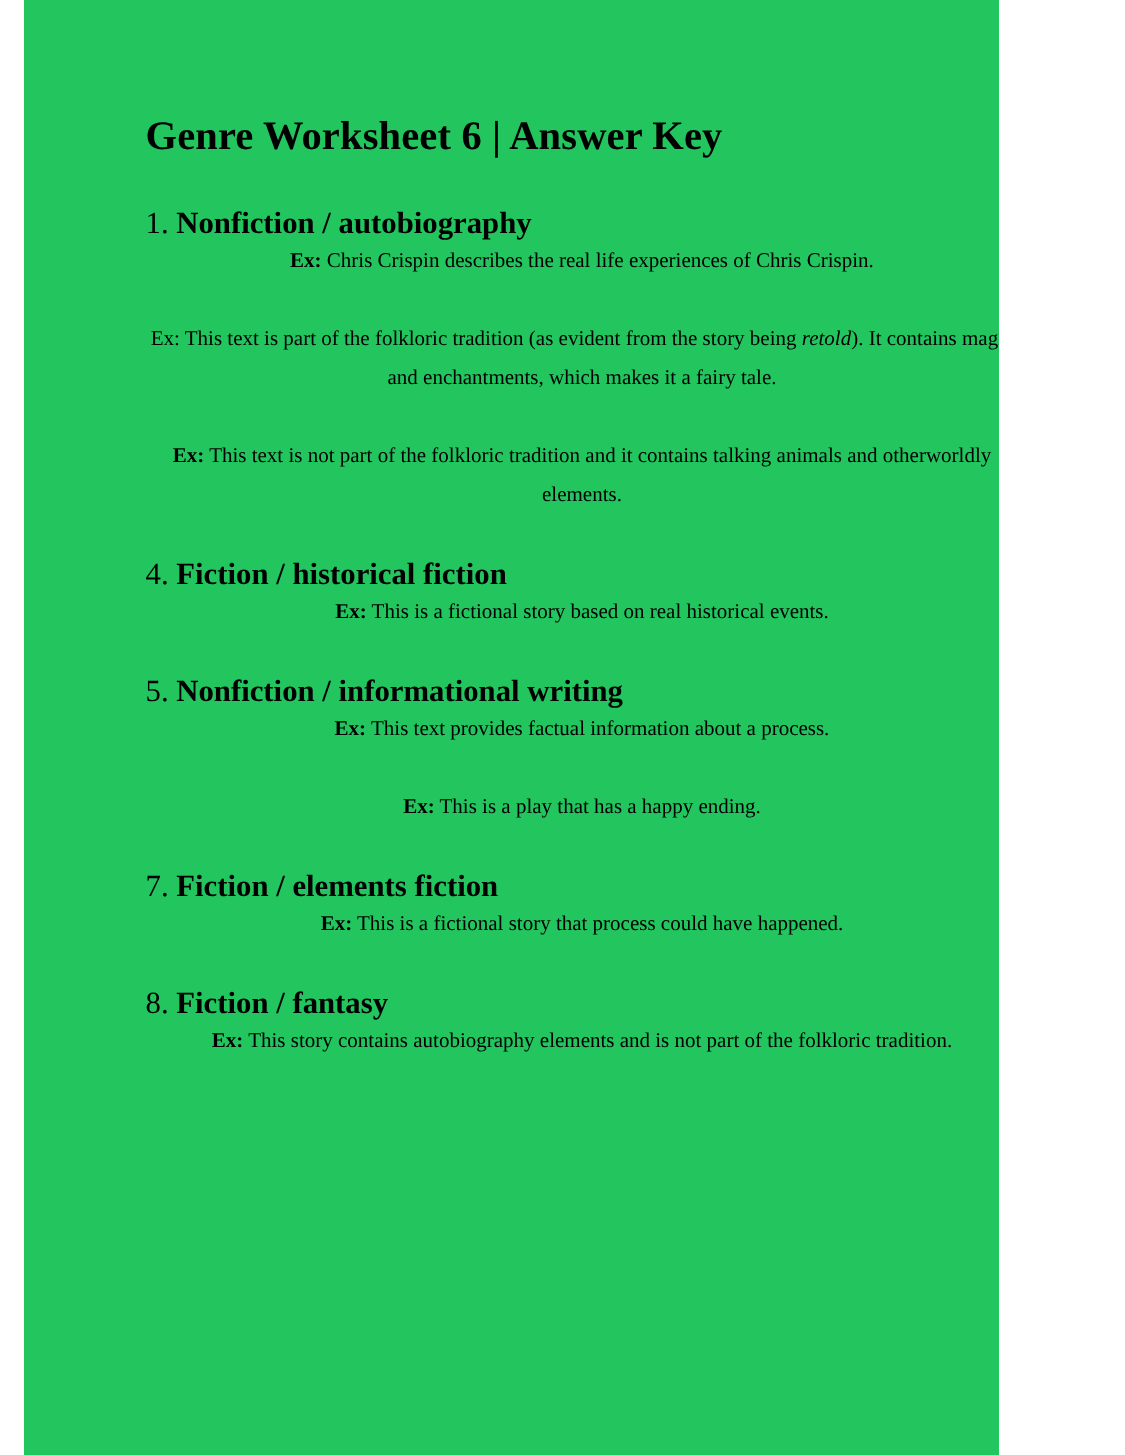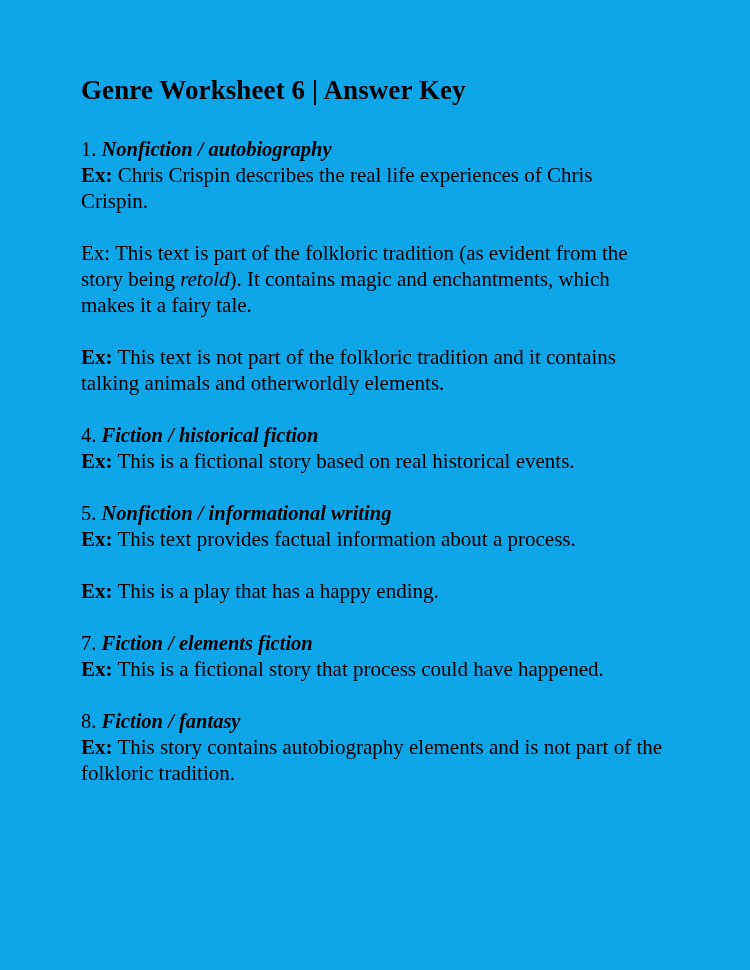--- a/index.html
+++ b/index.html
@@ -10,25 +10,26 @@
   }
 
   body {
     font-family: "Liberation Serif", "DejaVu Serif", serif;
     color: #000000;
     -webkit-font-smoothing: antialiased;
   }
 
   .page {
     position: relative;
-    width: 750px;
+    width: 650px;
     height: 970px;
-    background: #0ea5e9;
+    background: #22c55e;
     overflow: hidden;
     box-sizing: border-box;
+    margin-left: 16px;
   }
 
   .content {
     position: absolute;
     left: 81px;
     top: 74px;
     width: 582px;
   }
 
   .doc-title {
@@ -53,28 +54,27 @@
     line-height: 26px;
     margin: 0;
   }
 
   .answer-number {
     font-weight: normal;
   }
 
   .answer-genre {
     font-weight: bold;
-    font-style: italic;
   }
 
   .answer-explanation {
-    font-size: 21px;
+    font-size: 14px;
     line-height: 26px;
     margin: 0;
-    text-align: left;
+    text-align: center;
   }
 
   .ex-label-bold {
     font-weight: bold;
   }
 
   .ex-label-plain {
     font-weight: normal;
   }
 

